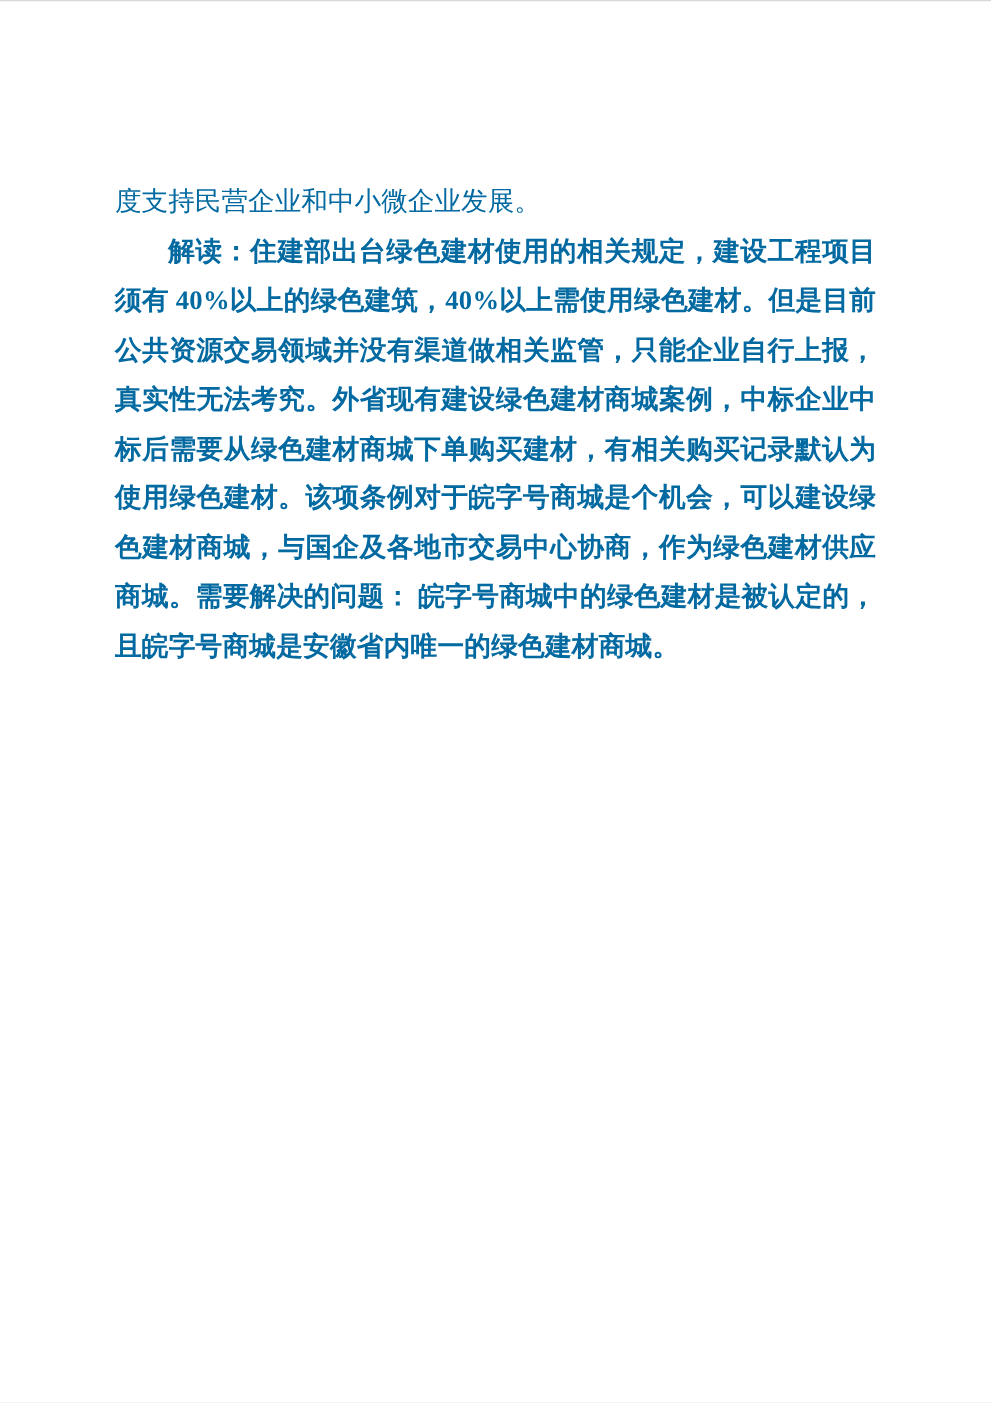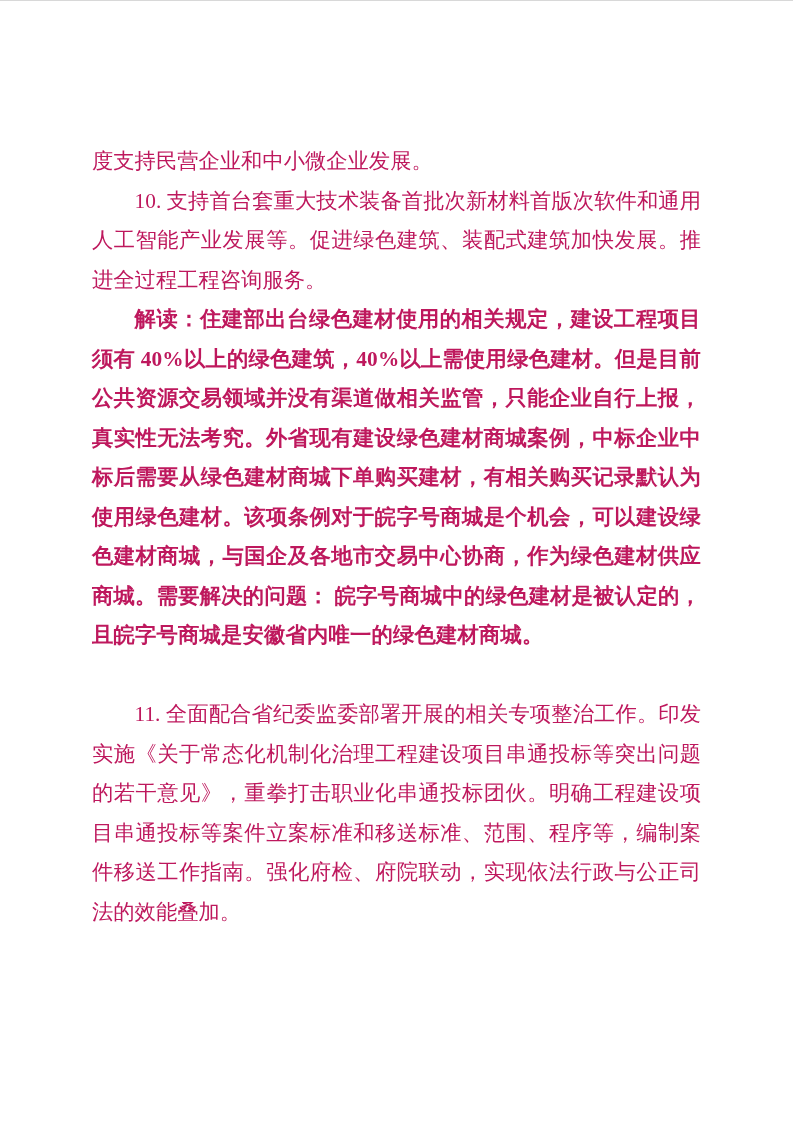--- a/index.html
+++ b/index.html
@@ -6,21 +6,21 @@
     margin: 0;
     padding: 0;
     background: #e9e9e9;
   }
   .page {
     position: relative;
     width: 793px;
     height: 1122px;
     margin: 0 auto;
     background: #ffffff;
-    color: #be185d;
+    color: #0369a1;
     font-family: "Liberation Serif", "DejaVu Serif", serif;
     overflow: hidden;
     box-sizing: border-box;
     border-top: 1px solid #d8d8d8;
   }
   .content {
     position: absolute;
     left: 92px;
     top: 141px;
     width: 609px;
@@ -56,23 +56,21 @@
   }
 </style>
 </head>
 <body>
 
 <div class="page">
   <div class="content">
 
     <p class="par no-indent">度支持民营企业和中小微企业发展。</p>
 
-    <p class="par">10. 支持首台套重大技术装备首批次新材料首版次软件和通用人工智能产业发展等。促进绿色建筑、装配式建筑加快发展。推进全过程工程咨询服务。</p>
 
     <p class="par emphasis">解读：住建部出台绿色建材使用的相关规定，建设工程项目须有 40%以上的绿色建筑，40%以上需使用绿色建材。但是目前公共资源交易领域并没有渠道做相关监管，只能企业自行上报，真实性无法考究。外省现有建设绿色建材商城案例，中标企业中标后需要从绿色建材商城下单购买建材，有相关购买记录默认为使用绿色建材。该项条例对于皖字号商城是个机会，可以建设绿色建材商城，与国企及各地市交易中心协商，作为绿色建材供应商城。需要解决的问题： 皖字号商城中的绿色建材是被认定的，且皖字号商城是安徽省内唯一的绿色建材商城。</p>
 
     <div class="blank-line"></div>
 
 
-    <p class="par">11. 全面配合省纪委监委部署开展的相关专项整治工作。印发实施《关于常态化机制化治理工程建设项目串通投标等突出问题的若干意见》，重拳打击职业化串通投标团伙。明确工程建设项目串通投标等案件立案标准和移送标准、范围、程序等，编制案件移送工作指南。强化府检、府院联动，实现依法行政与公正司法的效能叠加。</p>
 
   </div>
 </div>
 
 </body></html>

